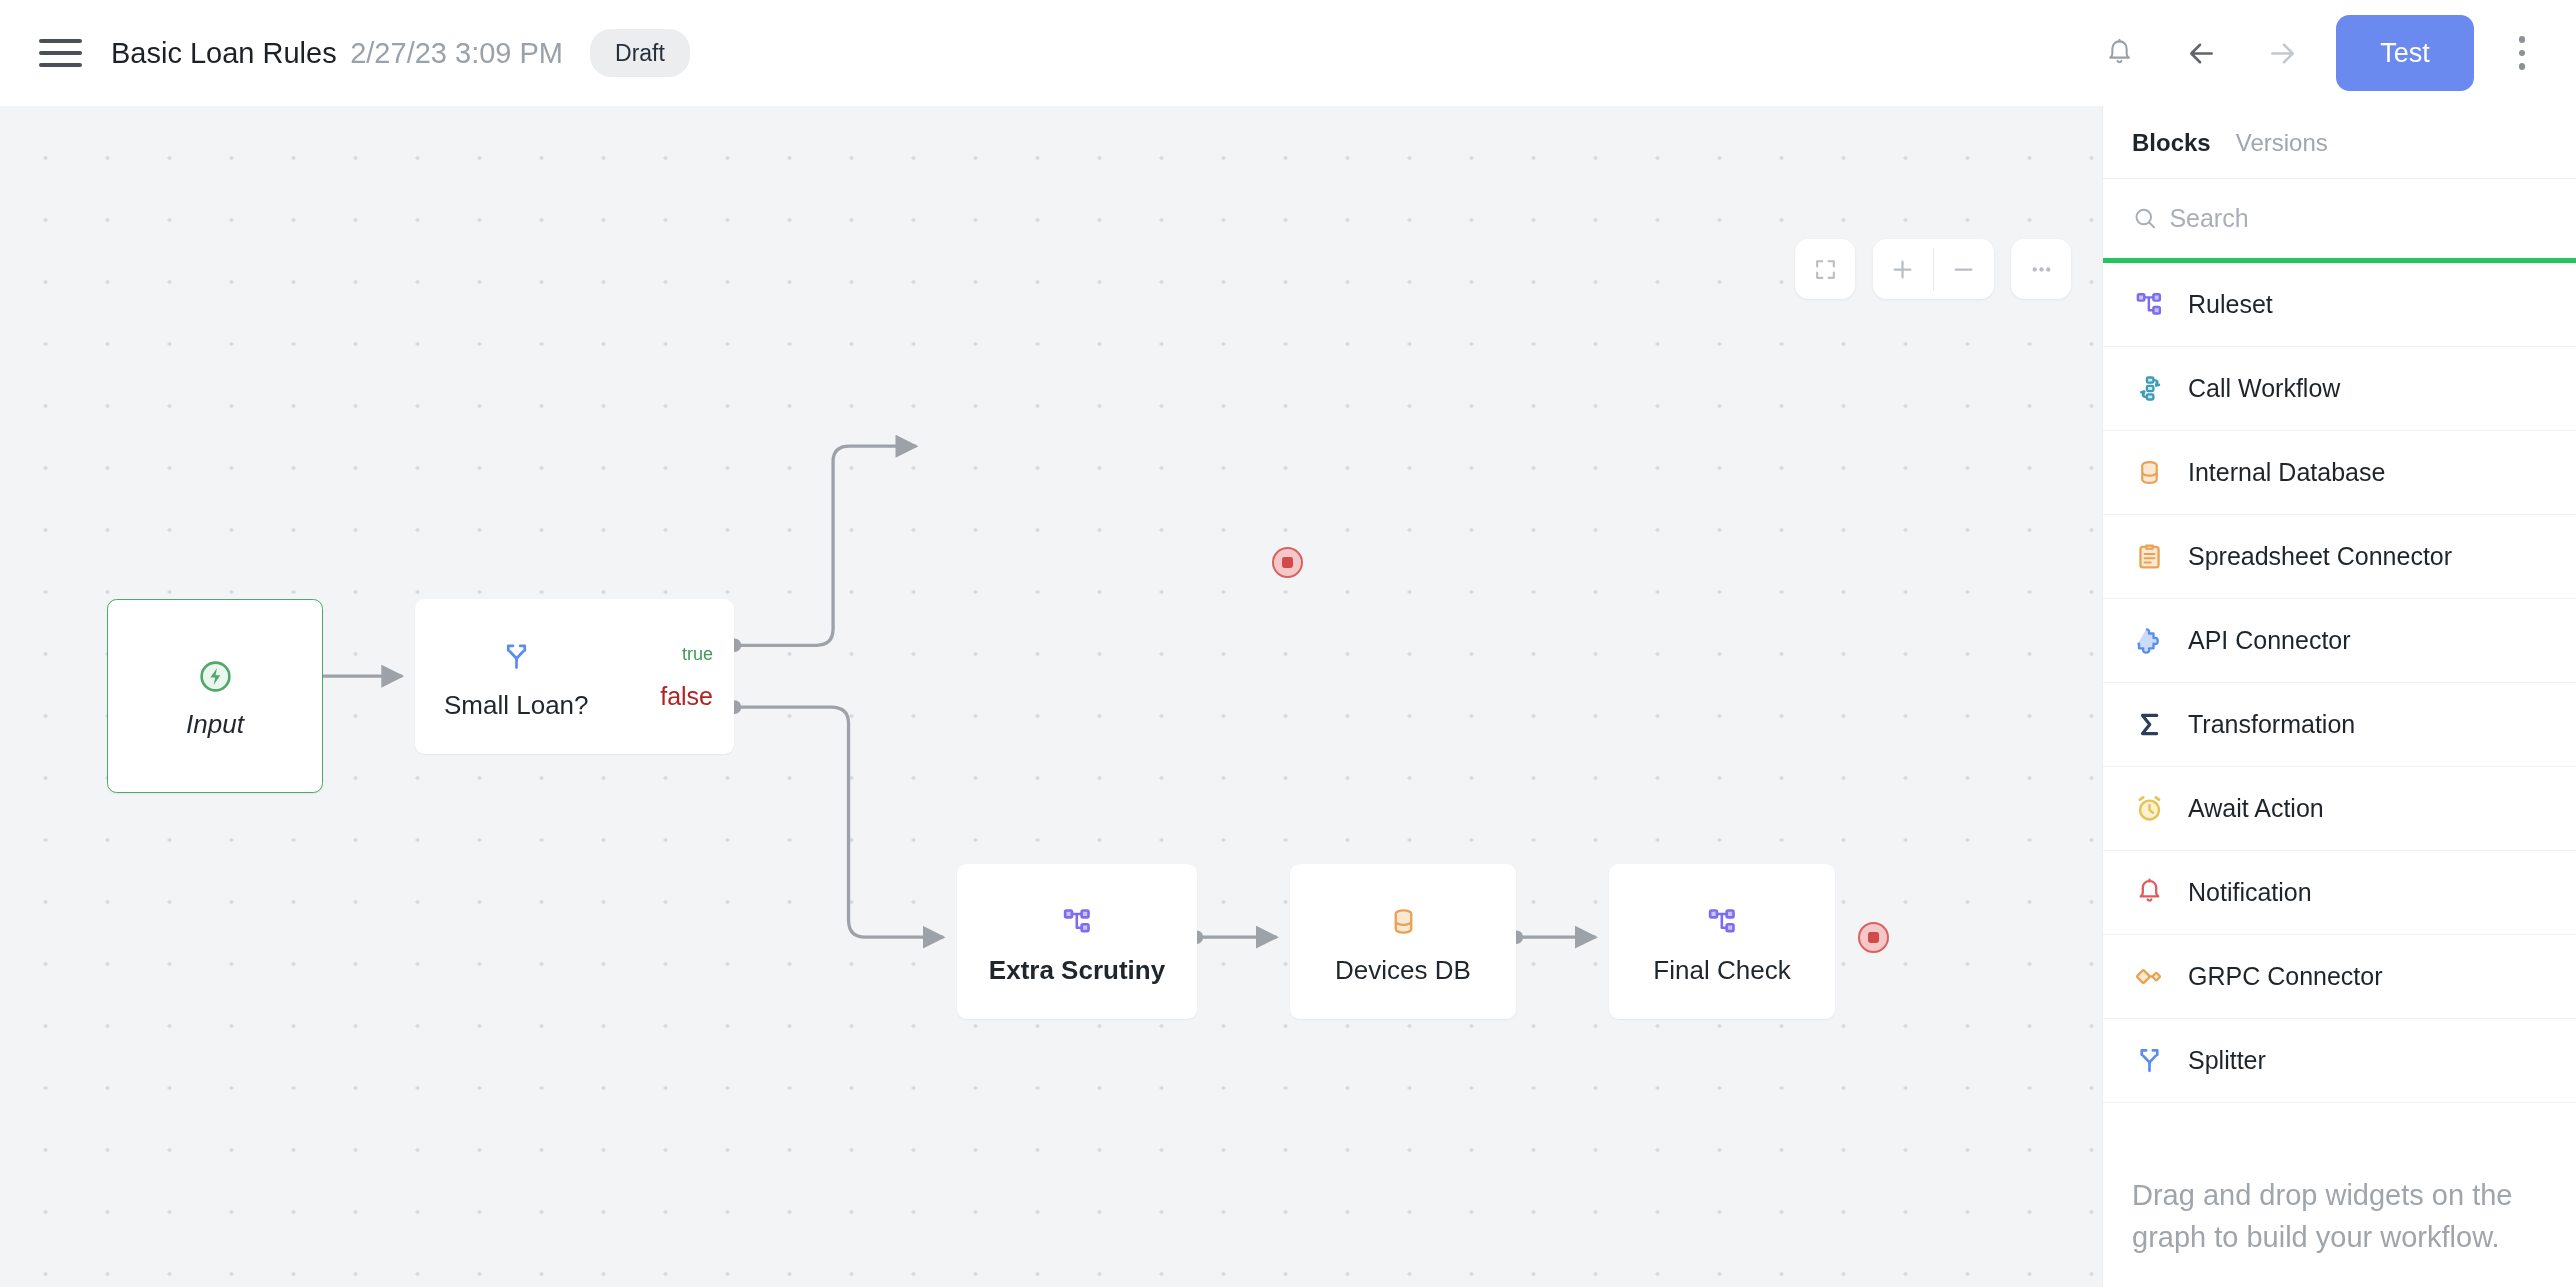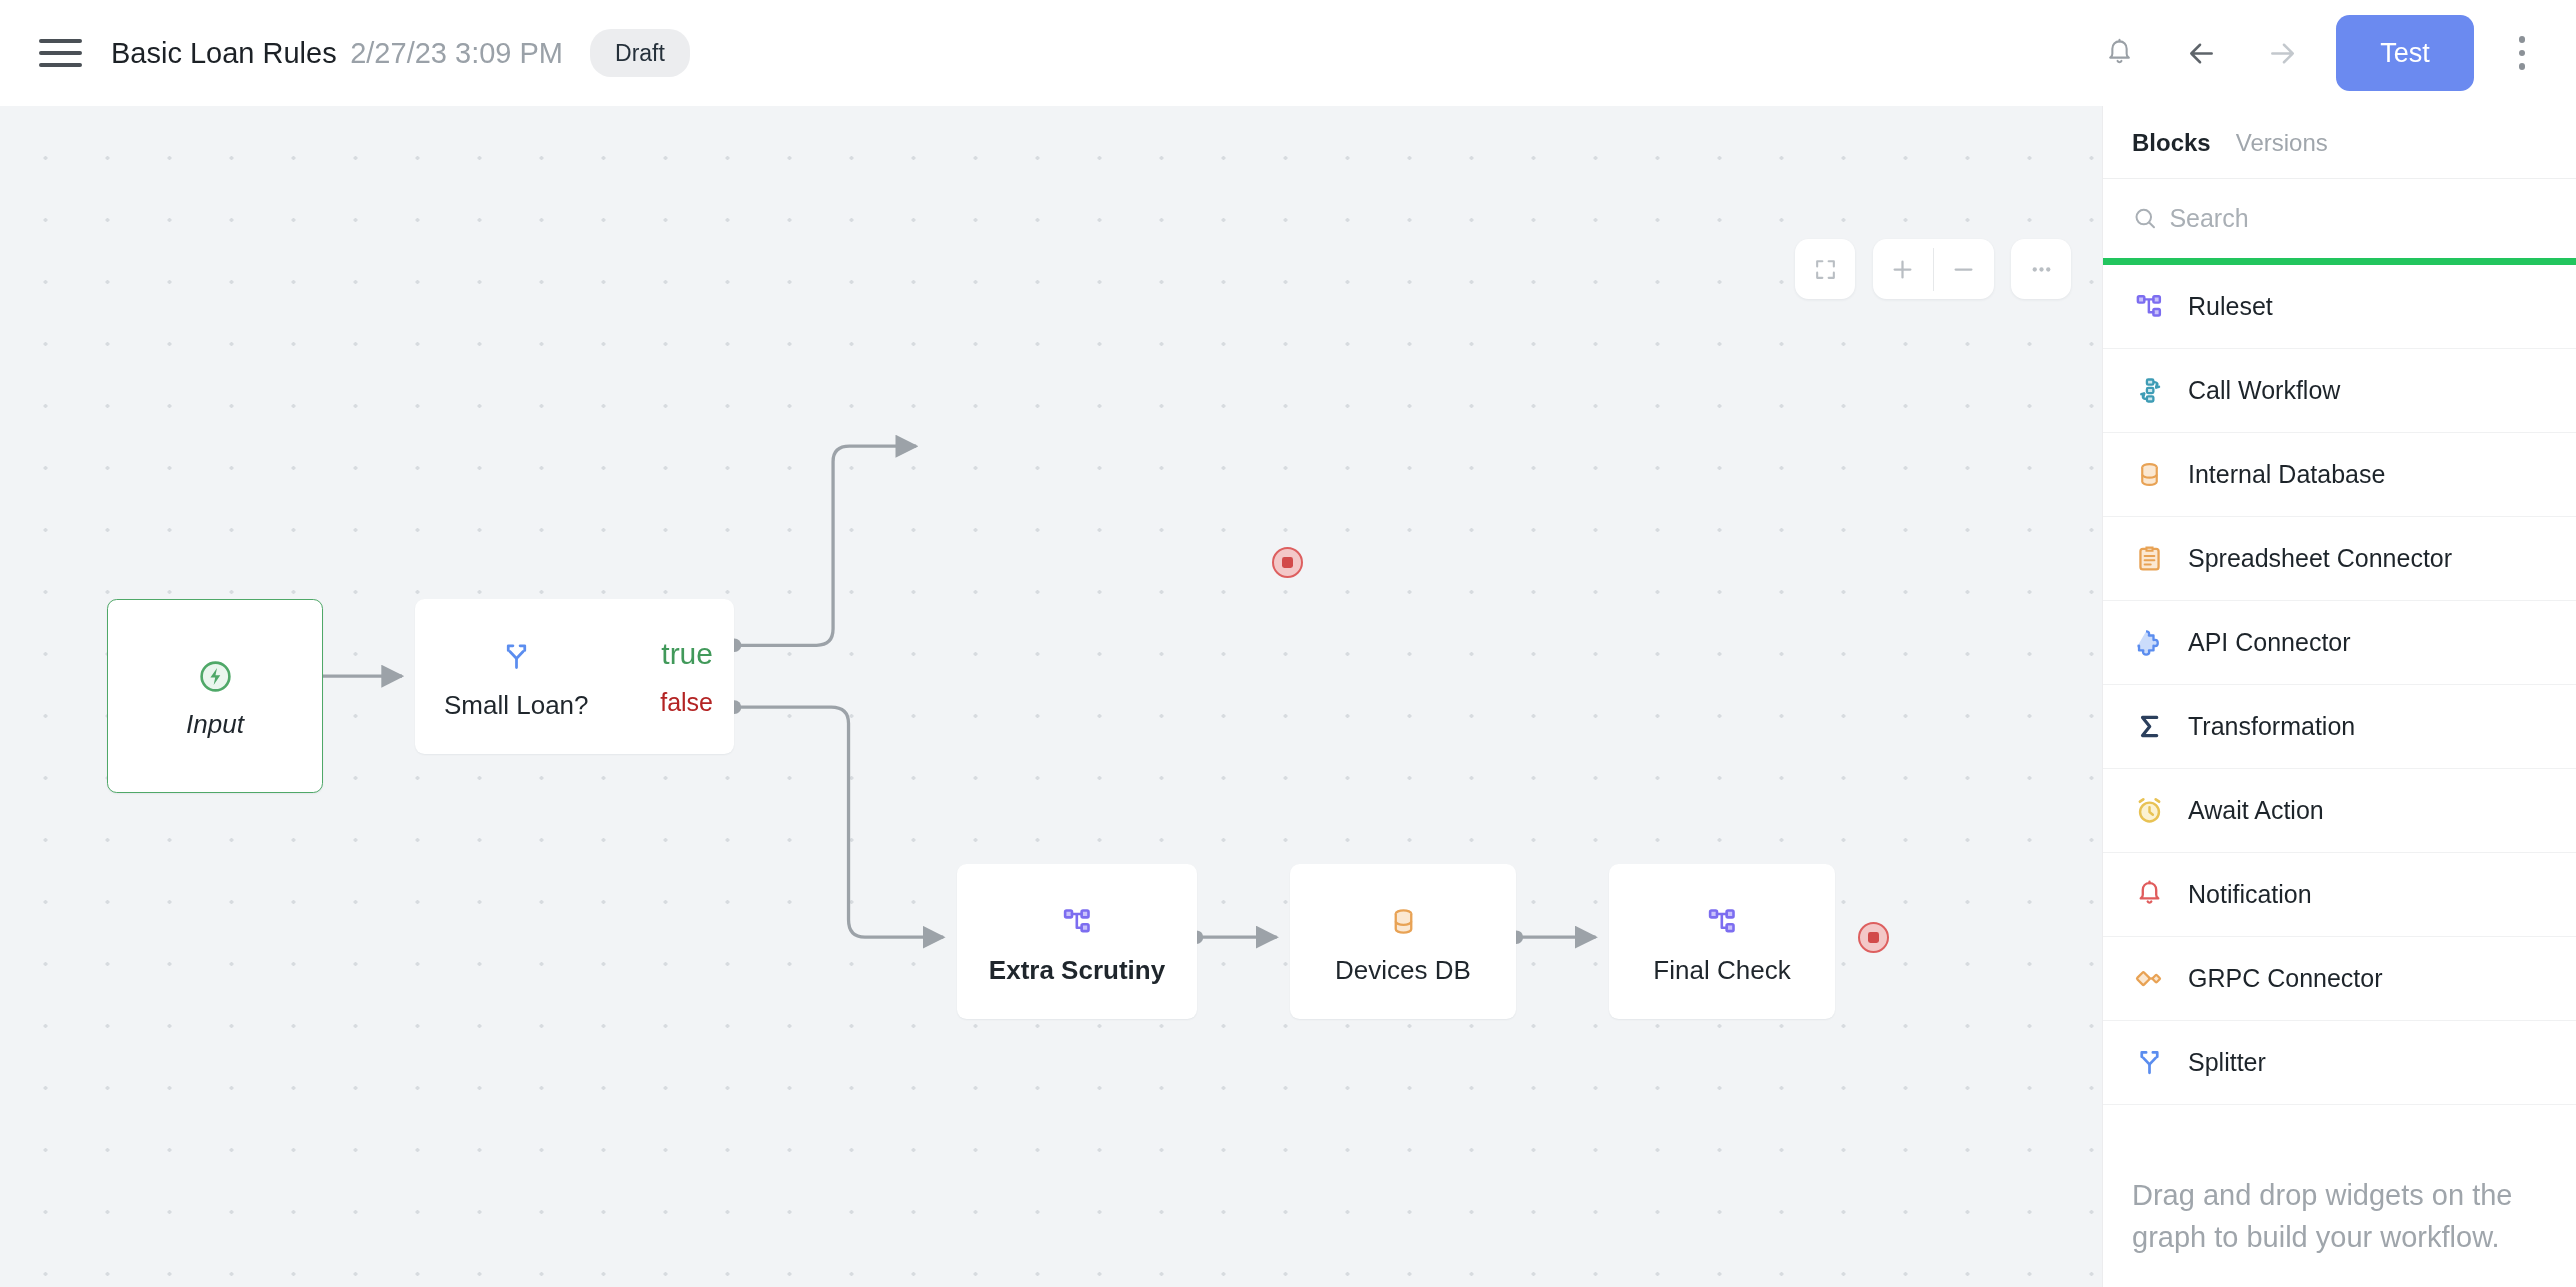--- a/index.html
+++ b/index.html
@@ -134,21 +134,21 @@
     line-height: 1;
   }
   .node.splitter { align-items: flex-start; padding-left: 29px; }
   .splitter-inner { display: flex; flex-direction: column; align-items: center; }
   .branch-labels {
     position: absolute;
     right: 21px; top: 0; bottom: 0;
     display: flex; flex-direction: column; justify-content: center; gap: 21px;
     align-items: flex-end;
   }
-  .branch-true { font-size: 30px; color: #41995a; line-height: 1; }
+  .branch-true { font-size: 18px; color: #41995a; line-height: 1; }
   .branch-false { font-size: 25px; color: #b32323; line-height: 1; }
 
   .stop-marker {
     position: absolute;
     width: 31px; height: 31px;
     border-radius: 50%;
     border: 2.5px solid #dd5f5f;
     background: #f3c8c8;
     display: flex; align-items: center; justify-content: center;
     z-index: 12;
@@ -172,21 +172,21 @@
   .side-tabs {
     display: flex; align-items: center; gap: 25px;
     padding: 23px 29px 21px 29px;
     border-bottom: 1px solid #eeeff0;
   }
   .side-tab { font-size: 24px; color: #a0a6ac; cursor: pointer; }
   .side-tab.active { color: #1d242a; font-weight: bold; }
   .search-row {
     display: flex; align-items: flex-end; gap: 11px;
     padding: 25px 29px;
-    border-bottom: 7px solid #22c55e;
+    border-bottom: 5px solid #22c55e;
   }
   .search-input {
     border: none; outline: none;
     font-size: 25px;
     color: #1d242a;
     font-family: "Liberation Sans", sans-serif;
     width: 100%;
     background: transparent;
   }
   .search-input::placeholder { color: #a9afb5; }

